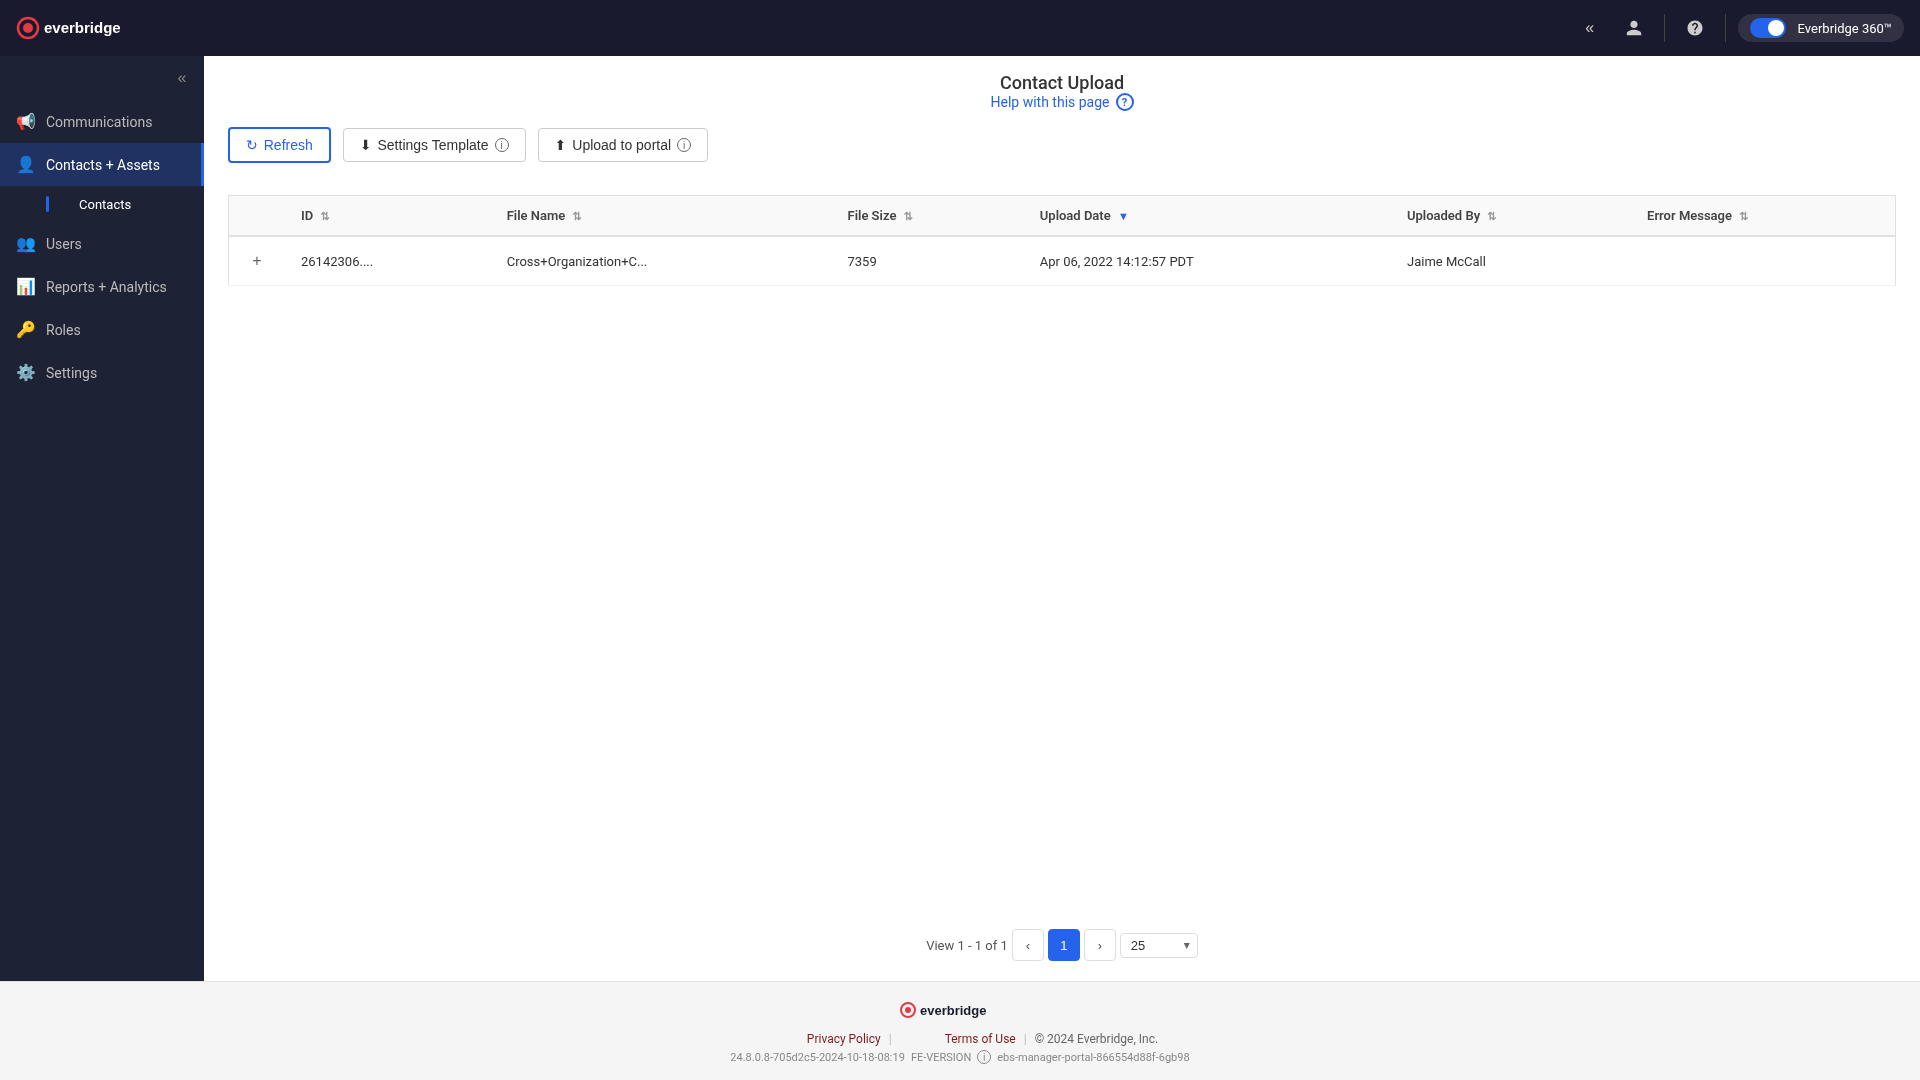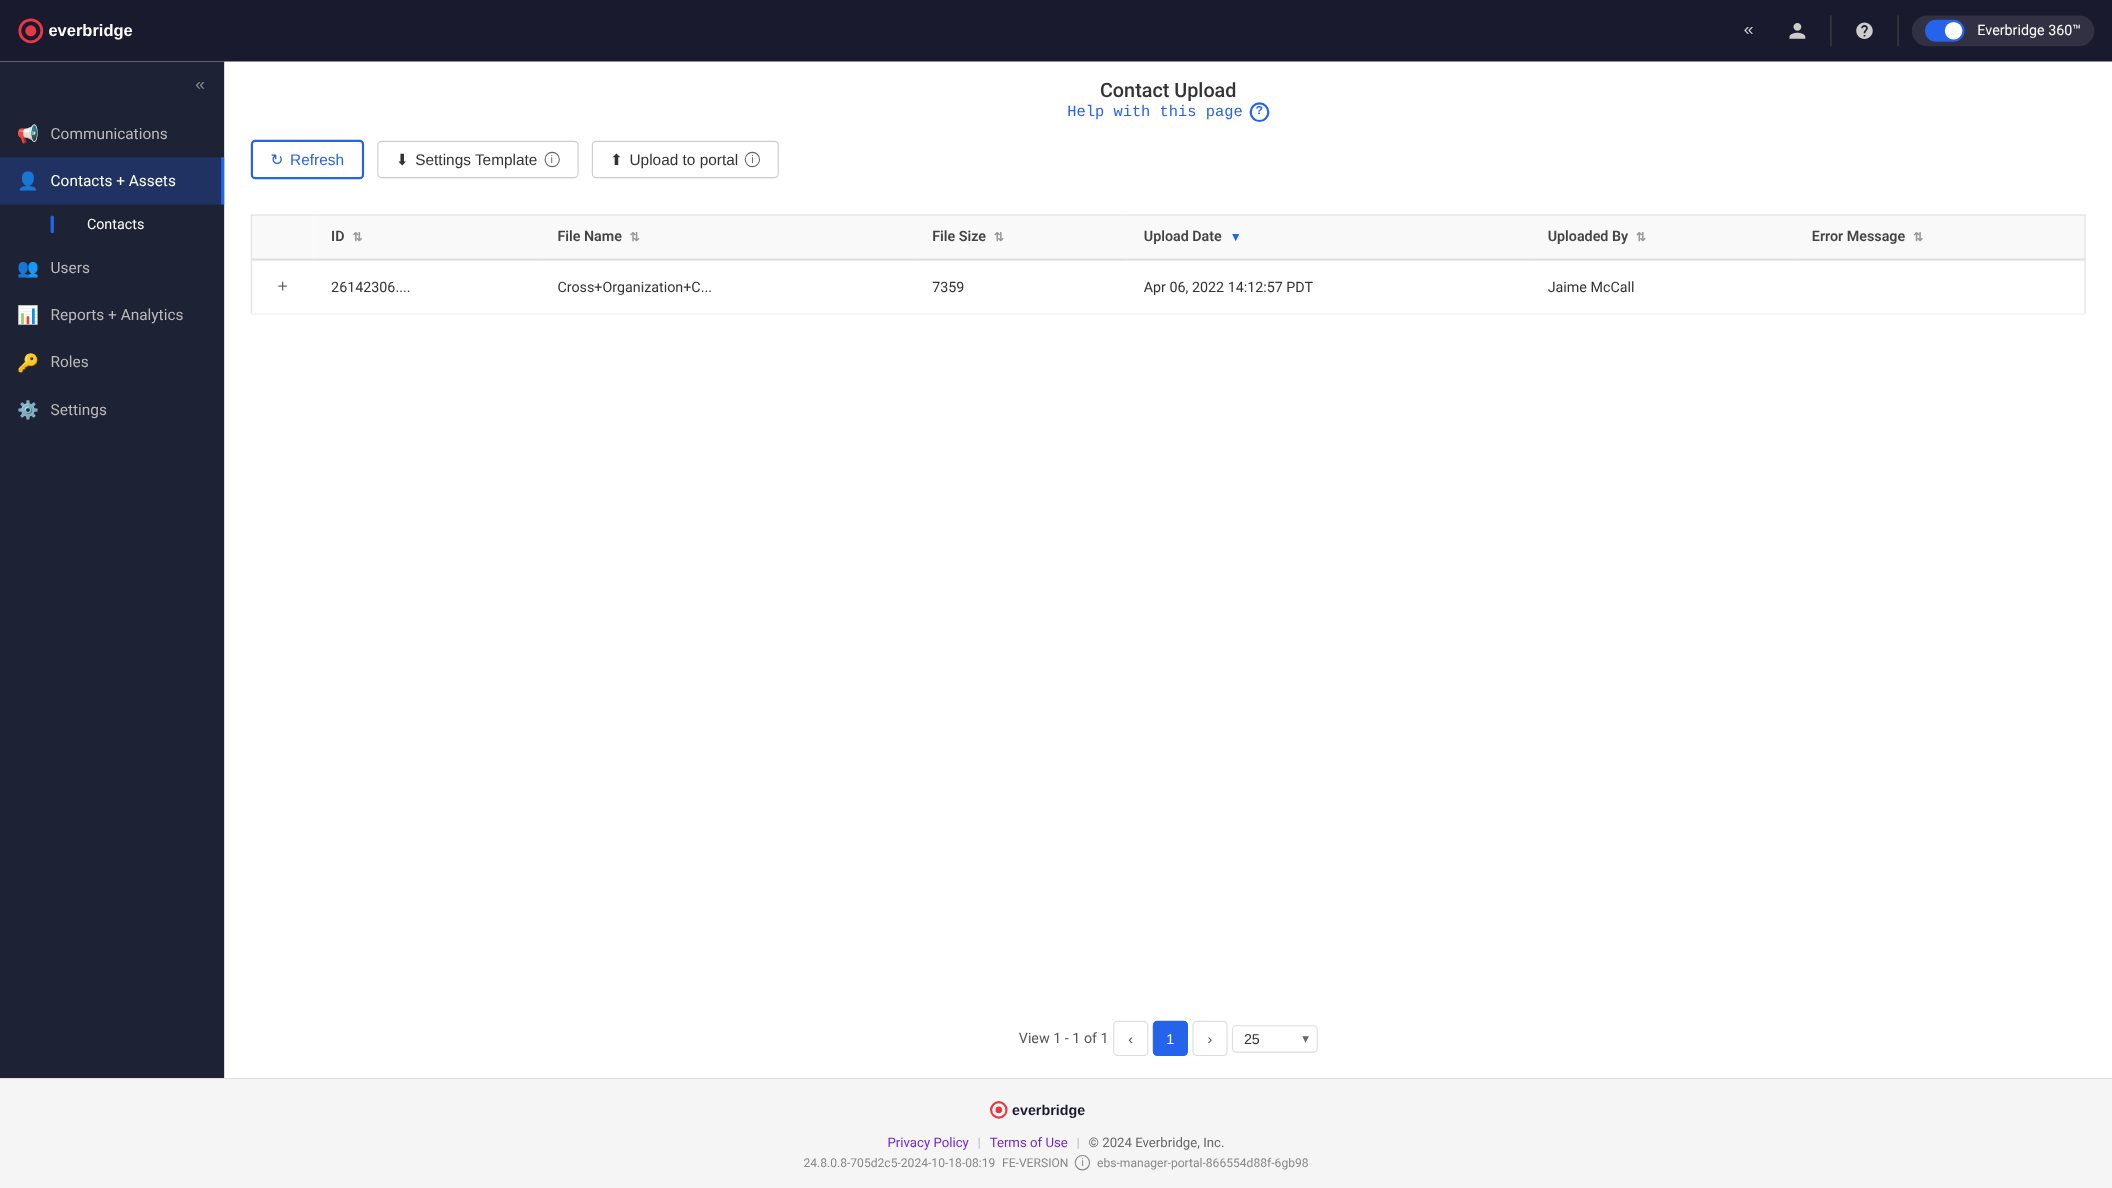--- a/index.html
+++ b/index.html
@@ -80,21 +80,21 @@
     .main-content {
       flex: 1; overflow-y: auto; background: white; display: flex; flex-direction: column;
     }
     .page-header {
       padding: 16px 24px 0;
       display: flex; justify-content: space-between; align-items: center; flex-direction: column;
     }
     .page-title { font-size: 18px; color: #333; font-weight: 500; }
     .help-link {
       display: flex; align-items: center; gap: 6px; color: #2563eb; cursor: pointer;
-      font-size: 14px; text-decoration: none; font-family: Liberation Mono, monospace;
+      font-size: 14px; text-decoration: none;
     }
 
     .toolbar {
       padding: 16px 24px;
       display: flex; align-items: center; gap: 12px;
     }
     .btn {
       display: flex; align-items: center; gap: 6px;
       padding: 8px 16px; border-radius: 4px; cursor: pointer;
       font-size: 14px; border: 1px solid #ccc; background: white; color: #333;
@@ -139,21 +139,21 @@
     }
 
     
     .footer {
       background: #f5f5f5; border-top: 1px solid #e0e0e0;
       padding: 16px; text-align: center; color: #666; font-size: 12px;
       flex-shrink: 0;
     }
     .footer-logo { margin-bottom: 6px; font-size: 18px; color: #1a1a2e; font-weight: bold; }
     .footer-links { display: flex; align-items: center; justify-content: center; gap: 8px; margin-bottom: 4px; }
-    .footer-links a { color: #6d28d9; text-decoration: none; }
+    .footer-links a { color: #7f1d1d; text-decoration: none; margin-left: 45px; }
     .footer-sep { color: #bbb; }
     .footer-version { color: #888; font-size: 11px; display: flex; align-items: flex-end; justify-content: center; gap: 6px; }
     .info-icon { display: inline-flex; align-items: center; justify-content: center; width: 14px; height: 14px; border-radius: 50%; border: 1px solid #888; font-size: 10px; color: #888; cursor: pointer; }
   </style>
 </head>
 <body>
 
 <nav class="top-nav">
   <div class="top-nav-left">
     <div class="logo">

